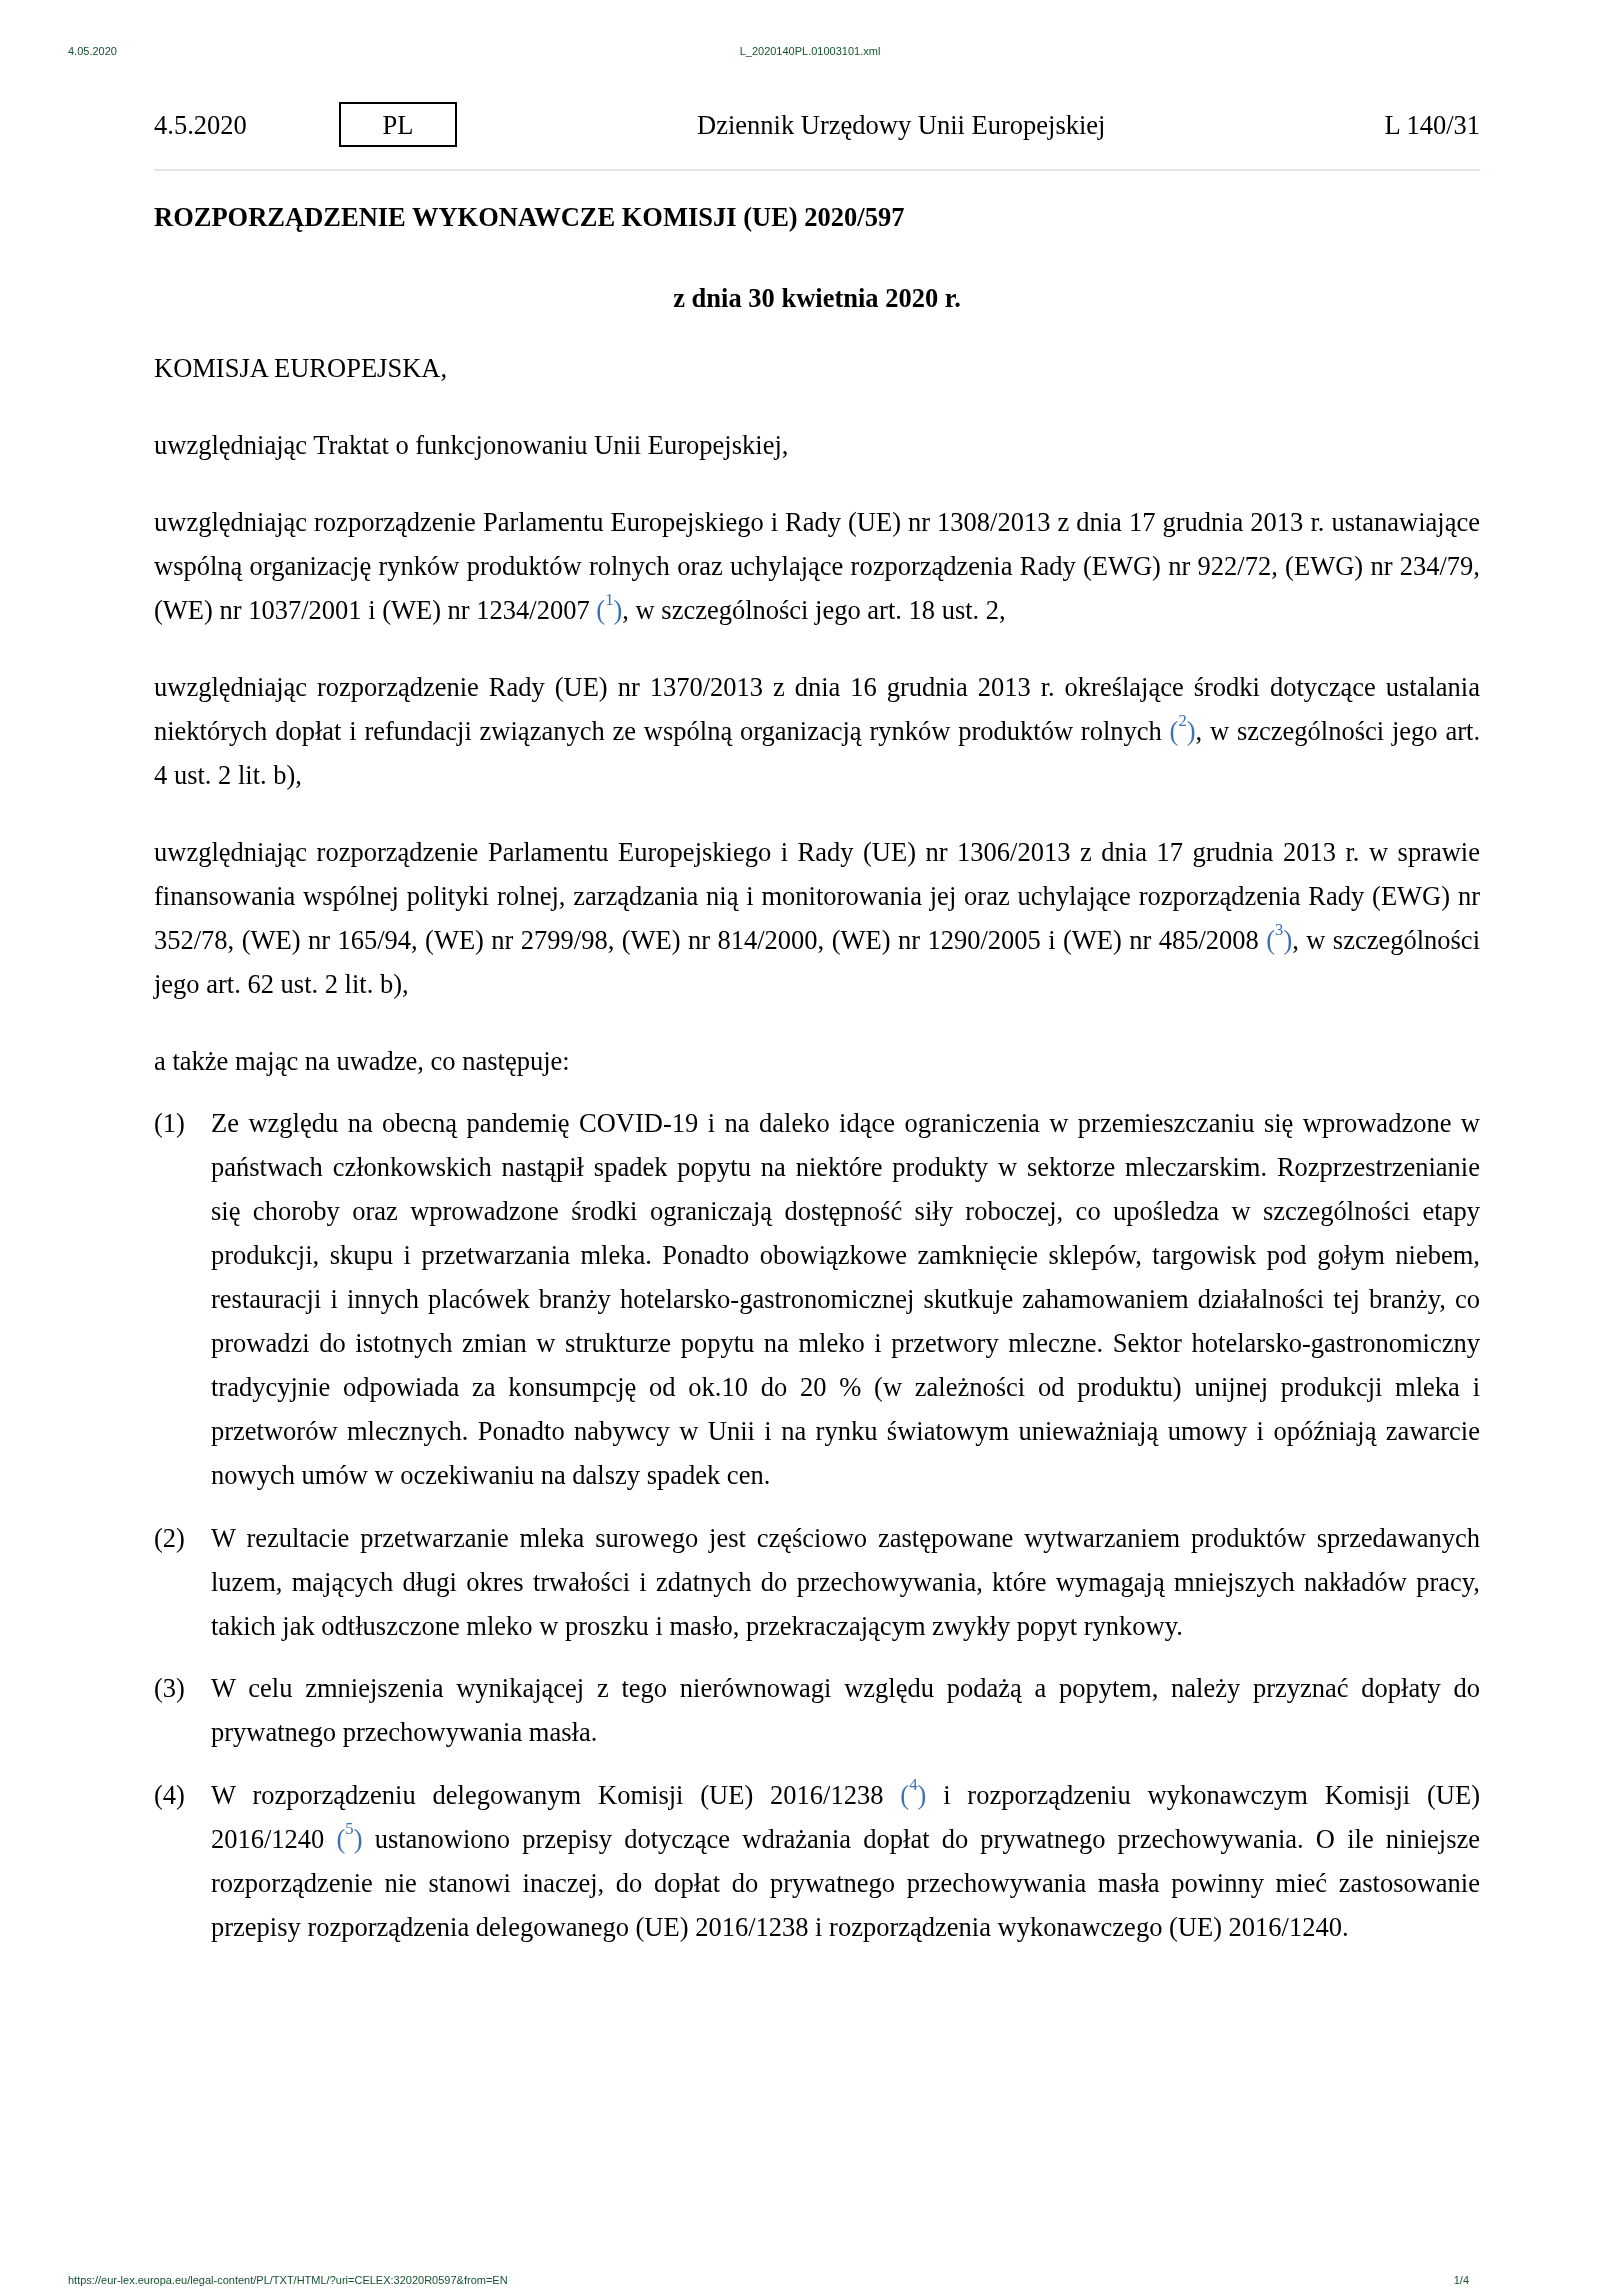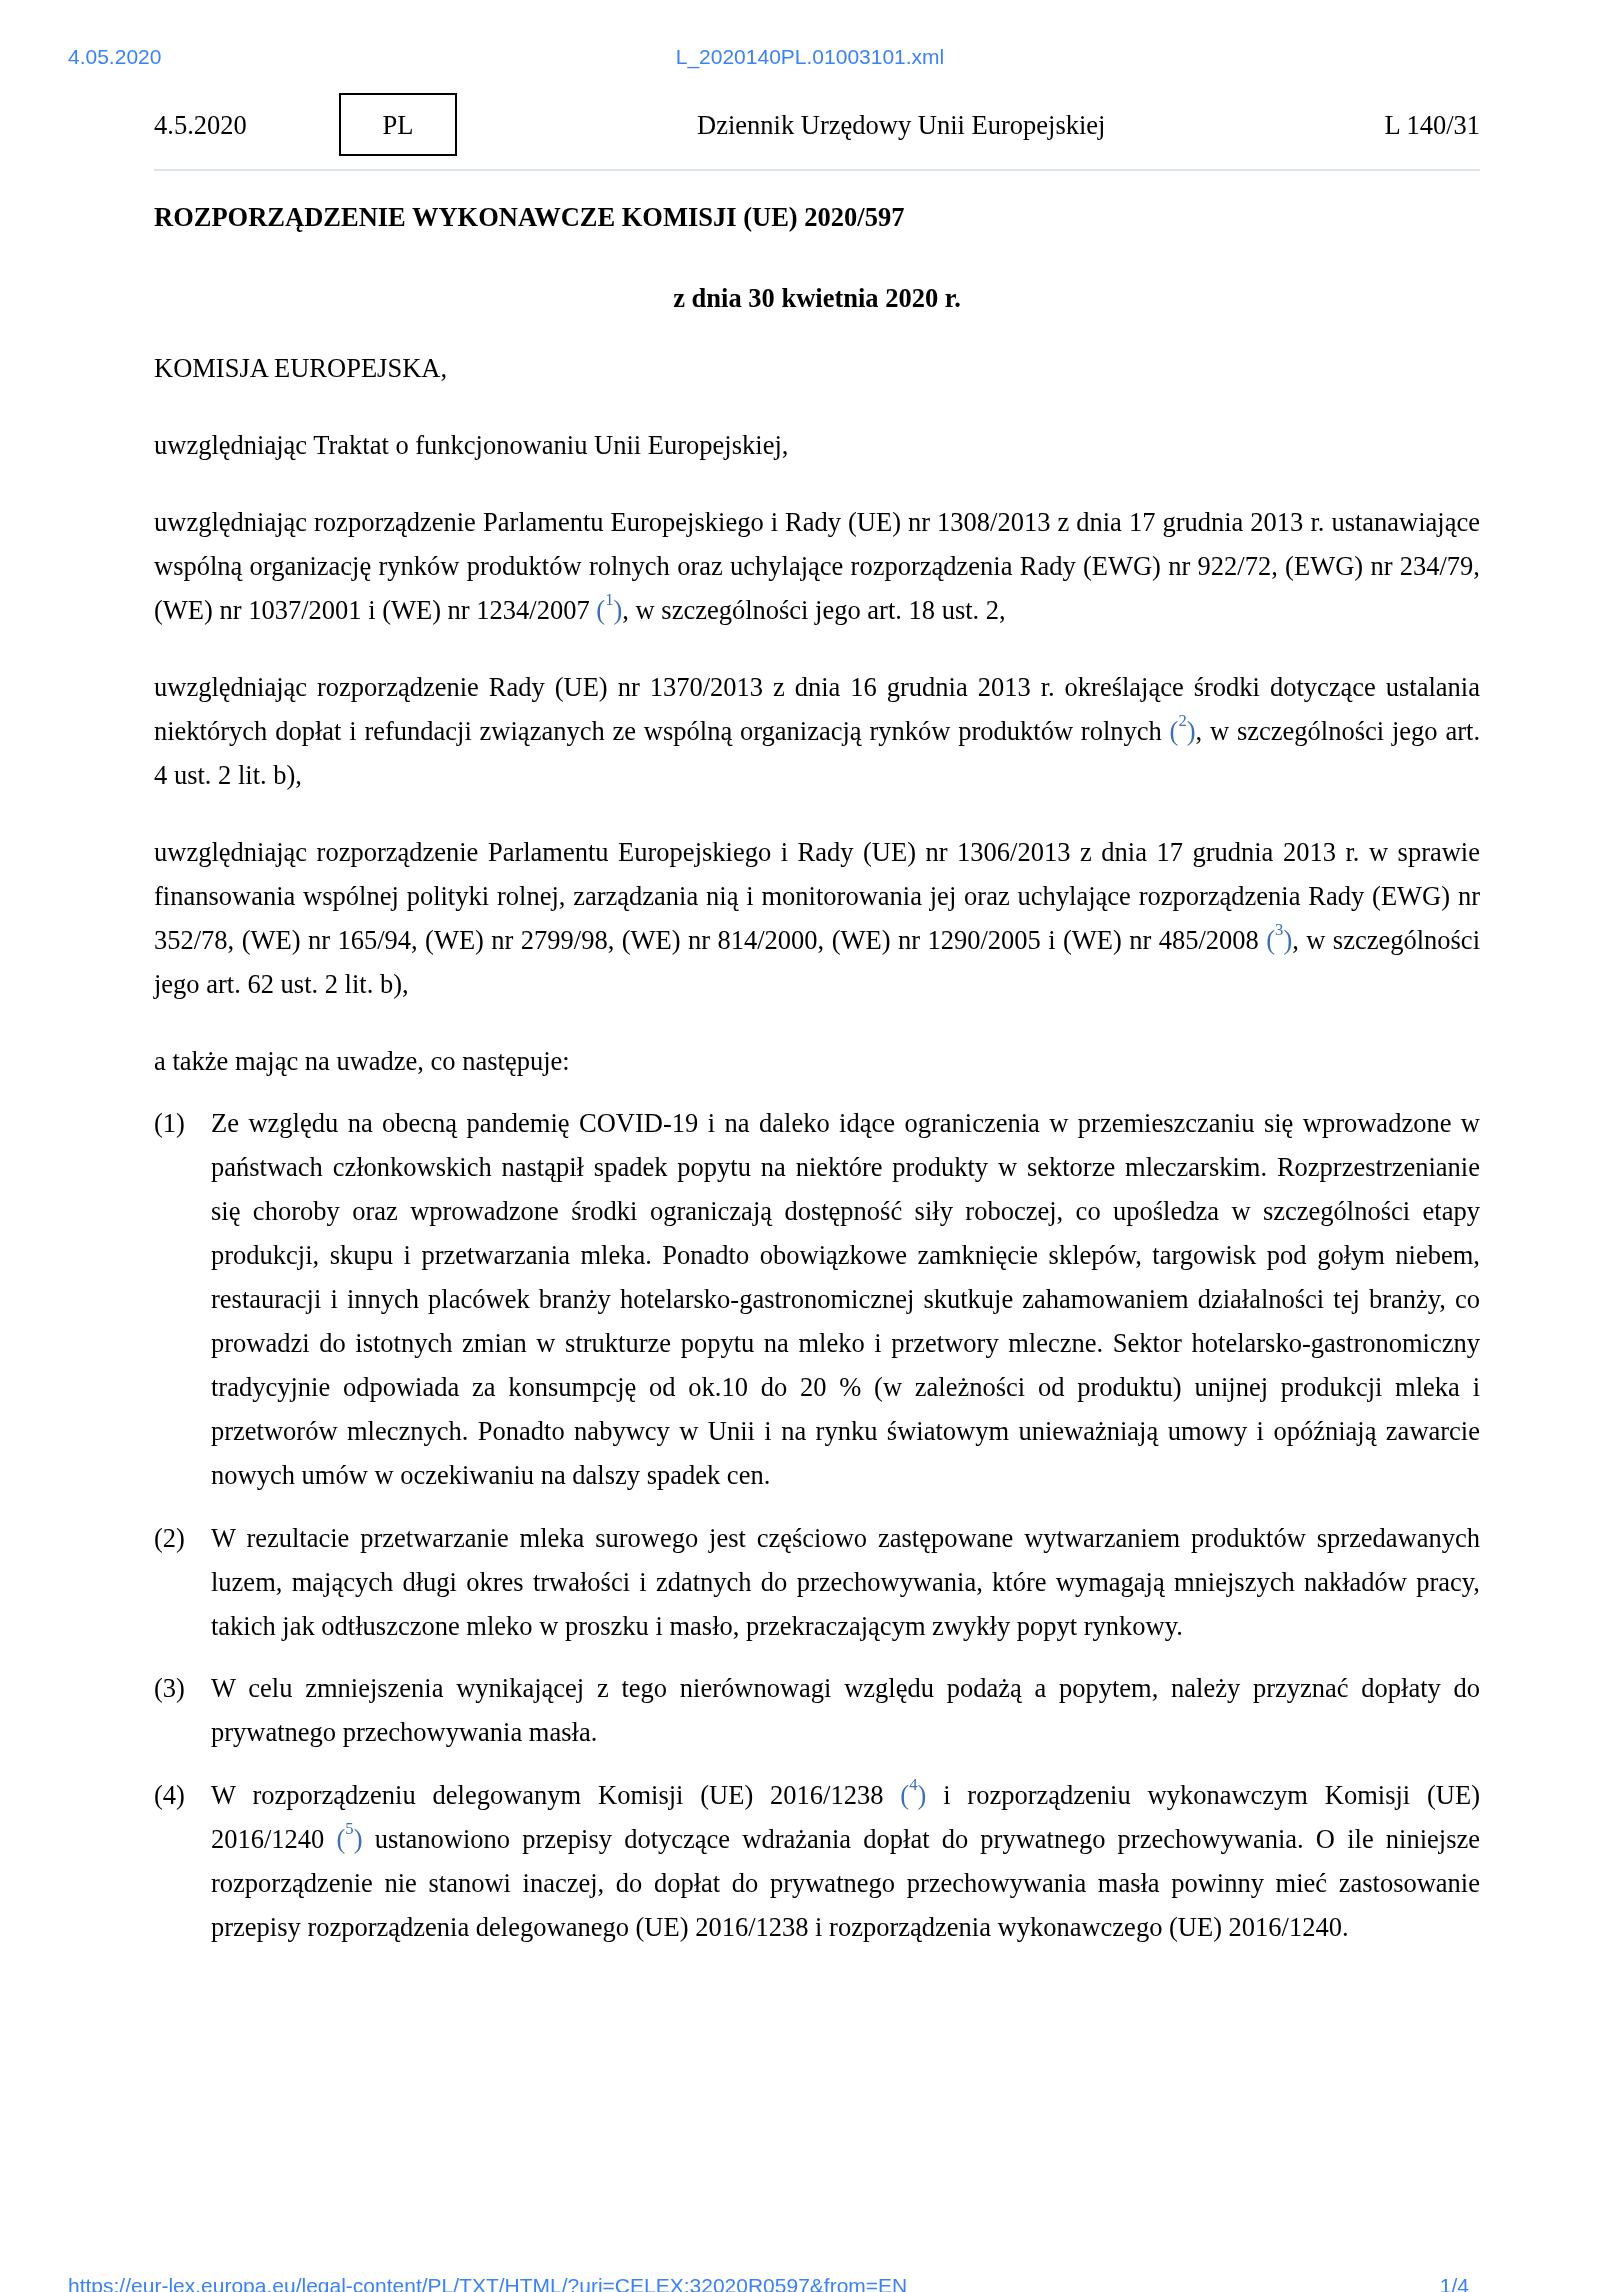--- a/index.html
+++ b/index.html
@@ -1,32 +1,32 @@
 <!DOCTYPE html>
 <html><head>
 <meta charset="utf-8">
 <style>
   html, body { margin: 0; padding: 0; background: #ffffff; }
   body { width: 1620px; height: 2293px; position: relative; overflow: hidden; color: #000; }
   .print-header, .print-footer {
     position: absolute; left: 0; right: 0;
-    font-family: "Liberation Sans", sans-serif; font-size: 21px; color: #3b82f6;
+    font-family: "Liberation Sans", sans-serif; font-size: 11px; color: #14532d;
   }
   .print-header { top: 45px; height: 23.5px; }
   .print-footer { top: 2274px; height: 23.5px; }
   .ph-left { position: absolute; left: 68px; }
   .ph-center { position: absolute; left: 0; right: 0; text-align: center; }
   .ph-right { position: absolute; right: 151px; }
 
   .page { position: absolute; left: 154px; width: 1326px; top: 94px;
     font-family: "Liberation Serif", serif; font-size: 26.5px; line-height: 44px; }
 
   .oj-header { display: flex; align-items: center; height: 61px; gap: 43px; }
   .oj-date { width: 142px; }
-  .oj-lang { width: 118px; height: 63px; border: 2px solid #000; box-sizing: border-box;
+  .oj-lang { width: 118px; height: 45px; border: 2px solid #000; box-sizing: border-box;
     display: flex; align-items: center; justify-content: center; margin-left: 0; }
   .oj-title { flex: 1; text-align: center; padding-right: 39px; }
   .oj-page { text-align: right; }
   .rule { height: 0; border-top: 2px solid #dde4ea; margin-top: 13.7px; }
 
   .title { text-align: left; font-weight: bold; margin: 24px 0 0 0; }
   .date-line { text-align: center; font-weight: bold; margin-top: 37px; }
   .subject { text-align: center; font-weight: bold; margin-top: 37px; padding: 0 0; }
   p { margin: 0; text-align: justify; }
   .para { margin-top: 33px; }

